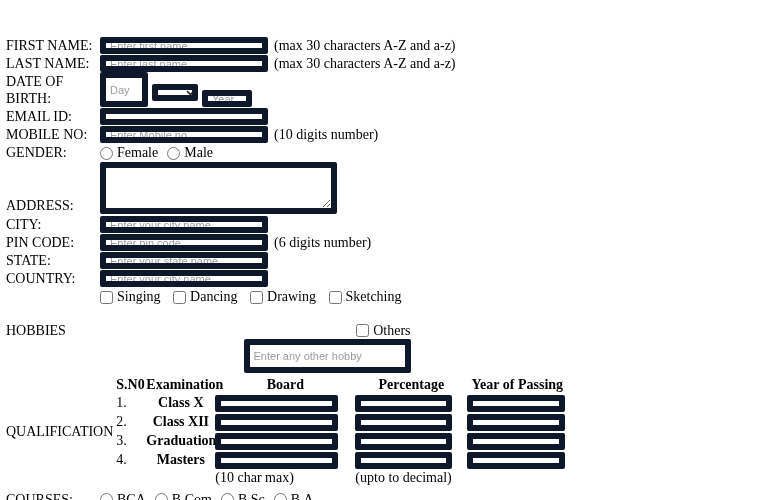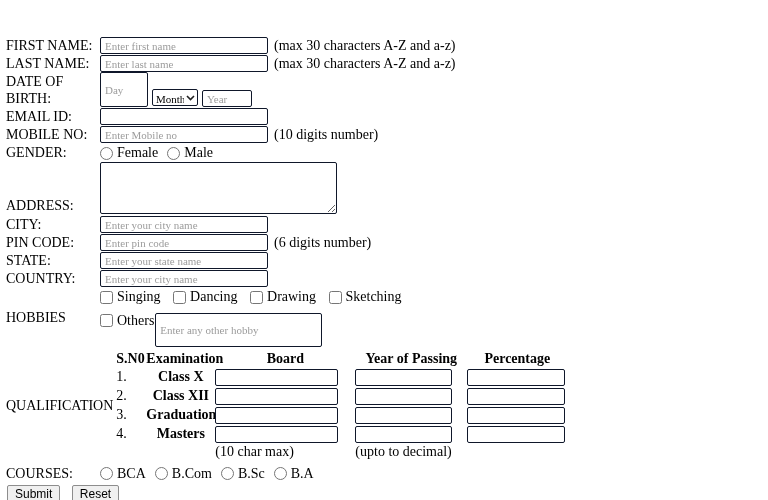--- a/index.html
+++ b/index.html
@@ -15,23 +15,23 @@
     text-decoration: underline;
     line-height: 1.2;
     letter-spacing: 0.2px;
   }
   .form { margin-top: 22px; }
   .frow { display: flex; align-items: flex-end; min-height: 18px; }
   .flabel { flex: 0 0 94px; line-height: 17px; }
   .hint { margin-left: 6px; white-space: nowrap; }
 
   input[type="text"], textarea, select {
-    font-family: Liberation Serif, serif;
+    font-family: Liberation Sans, sans-serif;
     font-size: 11px; color: #000;
-    border: 1px solid #0f172a; border-radius: 2px;
+    border: 6px solid #0f172a; border-radius: 2px;
     background: #fff;
     padding: 1px 4px;
     outline: none;
   }
   input::placeholder, textarea::placeholder { color: #9c9c9c; opacity: 1; }
   .std-input { width: 168px; height: 17px; }
   .dob-day  { width: 48px; height: 35px; margin-right: 4px; }
   .dob-year { width: 50px; height: 17px; }
   .select-wrap { position: relative; display: inline-block; margin-right: 4px; }
   .month-select {
@@ -46,21 +46,21 @@
   .addr-area { width: 237px; height: 52px; resize: both; }
 
   input[type="radio"], input[type="checkbox"] {
     width: 13px; height: 13px; margin: 0 4px 0 0; vertical-align: -2px;
     accent-color: #666;
   }
   .opt { display: inline-flex; align-items: center; margin-right: 9px; white-space: nowrap; }
 
   .addr-row { margin: 1px 0; }
   .hobbies-row { margin-top: 2px; align-items: center; }
-  .hobby-line2 { display: flex; align-items: flex-start; margin-top: 5px; }
+  .hobby-line2 { display: flex; align-items: flex-end; margin-top: 15px; flex-direction: column; }
   .others-input { width: 167px; height: 34px; margin-left: 1px; }
 
   .qual-row { margin-top: 3px; align-items: center; }
   .qual-table { font-size: 14px; }
   .qual-grid-row {
     display: grid;
     grid-template-columns: 33px 69px 140px 112px 100px;
     align-items: center; height: 19px;
   }
   .qual-head { font-weight: bold; height: 18px; }
@@ -198,22 +198,22 @@
       </div>
     </div>
 
     <div class="frow qual-row">
       <span class="flabel">QUALIFICATION</span>
       <div class="qual-table">
         <div class="qual-grid-row qual-head">
           <span class="qh-left q-sno">S.N0</span>
           <span class="qh-center">Examination</span>
           <span class="qh-center">Board</span>
+          <span class="qh-center">Percentage</span>
           <span class="qh-center">Year of Passing</span>
-          <span class="qh-center">Percentage</span>
         </div>
 
         <div class="qual-grid-row">
           <span class="q-sno">1.</span>
           <span class="q-exam">Class X</span>
           <span><input type="text" class="q-board-input" style=""></span>
           <span><input type="text" class="q-pct-input" style=""></span>
           <span><input type="text" class="q-year-input" style=""></span>
         </div>
 

